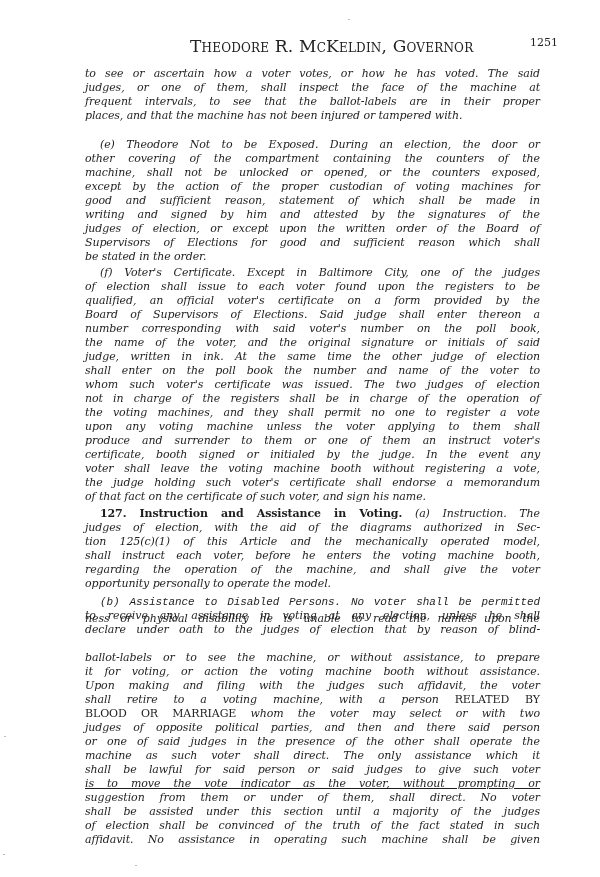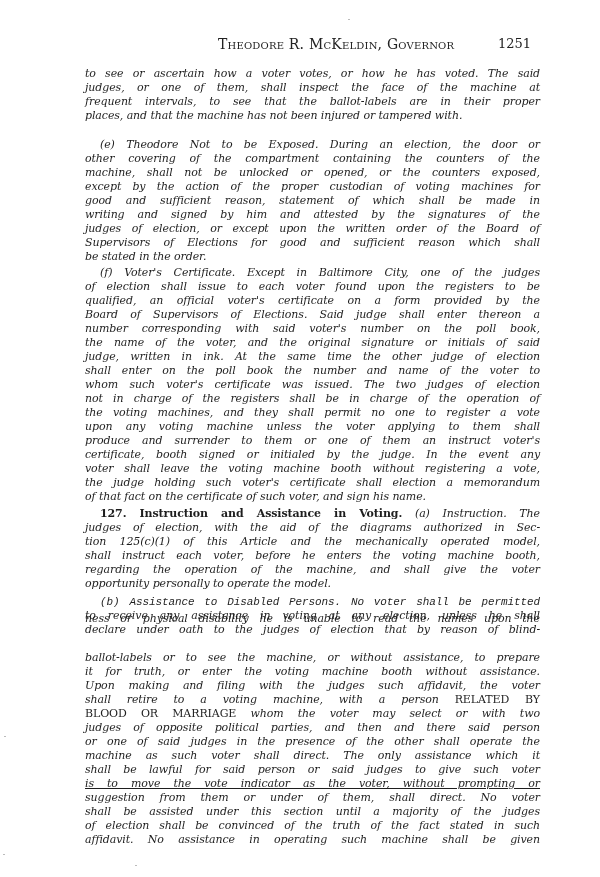--- a/index.html
+++ b/index.html
@@ -4,27 +4,26 @@
   <style>
     html, body { margin: 0; padding: 0; }
     body {
       width: 600px; height: 877px; background: #ffffff; position: relative; overflow: hidden;
       font-family: "DejaVu Serif", "Liberation Serif", serif; color: #1a1a1a;
     }
     .header {
       position: absolute; top: 36px; left: 0; width: 600px; height: 20px;
     }
     .running-head {
-      position: absolute; left: 190px; top: 0; font-size: 14px; letter-spacing: 0.2px;
+      position: absolute; left: 190px; top: 0; font-size: 17px; letter-spacing: 0.2px;
       font-variant: small-caps; font-family: "DejaVu Serif", serif; color: #222;
       white-space: nowrap;
-      margin-left: 28px;
     }
     .page-number {
-      position: absolute; left: 498px; top: 0; font-size: 13px; color: #222;
+      position: absolute; left: 530px; top: 0; font-size: 11px; color: #222;
     }
     .line {
       position: absolute; left: 85px; width: 455px; height: 14px;
       font-size: 11px; line-height: 14px; font-style: italic; white-space: nowrap;
       text-align: justify; text-align-last: justify; color: #1e1e1e;
       letter-spacing: -0.1px;
     }
     .line.last { text-align-last: left; }
     .line.indent { left: 100px; width: 440px; }
     .line .up { font-style: normal; }
@@ -61,34 +60,34 @@
     <div class="line" style="top: 336px;"><span>the name of the voter, and the original signature or initials of said</span></div>
     <div class="line" style="top: 350px;"><span>judge, written in ink.  At the same time the other judge of election</span></div>
     <div class="line" style="top: 364px;"><span>shall enter on the poll book the number and name of the voter to</span></div>
     <div class="line" style="top: 378px;"><span>whom such voter's certificate was issued.  The two judges of election</span></div>
     <div class="line" style="top: 392px;"><span>not in charge of the registers shall be in charge of the operation of</span></div>
     <div class="line" style="top: 406px;"><span>the voting machines, and they shall permit no one to register a vote</span></div>
     <div class="line" style="top: 420px;"><span>upon any voting machine unless the voter applying to them shall</span></div>
     <div class="line" style="top: 434px;"><span>produce and surrender to them or one of them an instruct voter's</span></div>
     <div class="line" style="top: 448px;"><span>certificate, booth signed or initialed by the judge.  In the event any</span></div>
     <div class="line" style="top: 462px;"><span>voter shall leave the voting machine booth without registering a vote,</span></div>
-    <div class="line" style="top: 476px;"><span>the judge holding such voter's certificate shall election a memorandum</span></div>
+    <div class="line" style="top: 476px;"><span>the judge holding such voter's certificate shall endorse a memorandum</span></div>
     <div class="line last" style="top: 490px;"><span>of that fact on the certificate of such voter, and sign his name.</span></div>
     <div class="line indent" style="top: 507px;"><span class="bold">127. Instruction and Assistance in Voting.</span><span> (a) Instruction.  The</span></div>
     <div class="line" style="top: 521px;"><span>judges of election, with the aid of the diagrams authorized in Sec-</span></div>
     <div class="line" style="top: 535px;"><span>tion 125(c)(1) of this Article and the mechanically operated model,</span></div>
     <div class="line" style="top: 549px;"><span>shall instruct each voter, before he enters the voting machine booth,</span></div>
     <div class="line" style="top: 563px;"><span>regarding the operation of the machine, and shall give the voter</span></div>
     <div class="line last" style="top: 577px;"><span>opportunity personally to operate the model.</span></div>
     <div class="line indent" style="top: 595px; font-family: Liberation Mono, monospace;"><span>(b) Assistance to Disabled Persons.  No voter shall be permitted</span></div>
     <div class="line" style="top: 609px;"><span>to receive any assistance in voting at any election, unless he shall</span></div>
     <div class="line" style="top: 623px;"><span>declare under oath to the judges of election that by reason of blind-</span></div>
     <div class="line" style="top: 612px;"><span>ness or physical disability he is unable to read the names upon the</span></div>
     <div class="line" style="top: 651px;"><span>ballot-labels or to see the machine, or without assistance, to prepare</span></div>
-    <div class="line" style="top: 665px;"><span>it for truth, or enter the voting machine booth without assistance.</span></div>
+    <div class="line" style="top: 665px;"><span>it for voting, or action the voting machine booth without assistance.</span></div>
     <div class="line" style="top: 679px;"><span>Upon making and filing with the judges such affidavit, the voter</span></div>
     <div class="line" style="top: 693px;"><span>shall retire to a voting machine, with a person </span><span class="up">RELATED BY</span></div>
     <div class="line" style="top: 707px;"><span class="up">BLOOD OR MARRIAGE</span><span> whom the voter may select or with two</span></div>
     <div class="line" style="top: 721px;"><span>judges of opposite political parties, and then and there said person</span></div>
     <div class="line" style="top: 735px;"><span>or one of said judges in the presence of the other shall operate the</span></div>
     <div class="line" style="top: 749px;"><span>machine as such voter shall direct.  The only assistance which it</span></div>
     <div class="line" style="top: 763px;"><span>shall be lawful for said person or said judges to give such voter</span></div>
     <div class="line" style="top: 777px; text-decoration: underline;"><span>is to move the vote indicator as the voter, without prompting or</span></div>
     <div class="line" style="top: 791px;"><span>suggestion from them or under of them, shall direct.  No voter</span></div>
     <div class="line" style="top: 805px;"><span>shall be assisted under this section until a majority of the judges</span></div>

